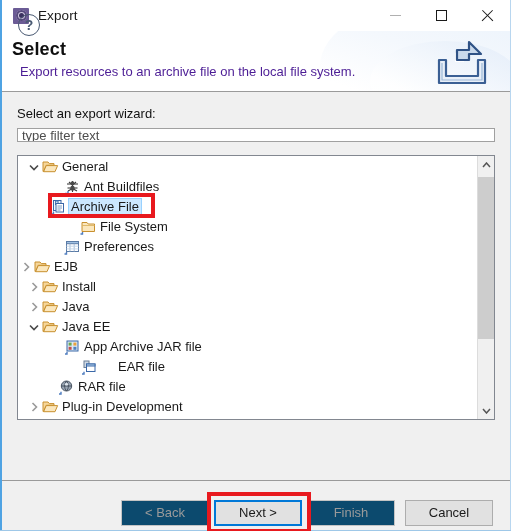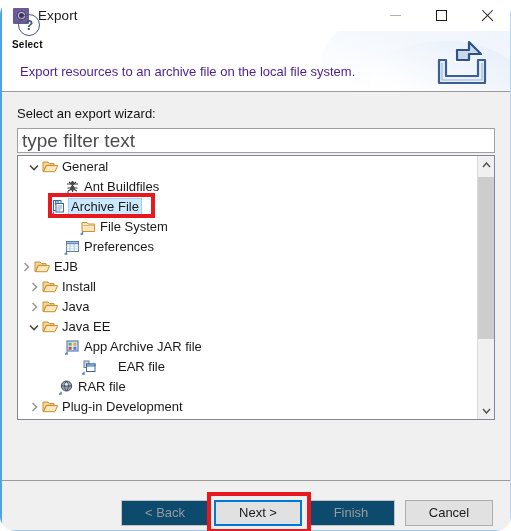--- a/index.html
+++ b/index.html
@@ -12,21 +12,20 @@
     -webkit-font-smoothing: antialiased;
   }
 
   #dialog {
     position: relative;
     width: 511px;
     height: 531px;
     box-sizing: border-box;
     background: #f0f0f0;
     overflow: hidden;
-    border-radius: 15px;
   }
 
   
   .win-edge-left {
     position: absolute;
     left: 0; top: 0;
     width: 2px; height: 531px;
     background: #4fa3e3;
   }
   .win-edge-right {
@@ -135,21 +134,21 @@
     position: absolute;
     right: -10px; top: 10px;
     width: 150px; height: 80px;
     background: linear-gradient(205deg, #dfeaf8 0%, #ffffff 70%);
     border-radius: 50%;
     opacity: .75;
   }
   .banner-title {
     position: absolute;
     left: 10px; top: 8px;
-    font-size: 10px;
+    font-size: 18px;
     font-weight: bold;
     color: #0f0f0f;
     letter-spacing: 0.2px;
     text-align: right;
   }
   .banner-desc {
     position: absolute;
     left: 18px; top: 33px;
     font-size: 13px;
     color: #4c1d95;
@@ -175,26 +174,26 @@
   }
   .field-label {
     position: absolute;
     left: 15px; top: 14px;
     font-size: 13px;
     color: #111;
   }
   .filter-input {
     position: absolute;
     left: 15px; top: 36px;
-    width: 478px; height: 25px;
+    width: 478px; height: 14px;
     box-sizing: border-box;
     background: #ffffff;
     border: 1px solid #a0a0a0;
     font-family: "Liberation Sans", sans-serif;
-    font-size: 19px;
+    font-size: 13px;
     color: #1a1a1a;
     padding: 0 4px;
     outline: none;
   }
   .filter-input::placeholder {
     color: #4d4d4d;
     opacity: 1;
   }
 
   

